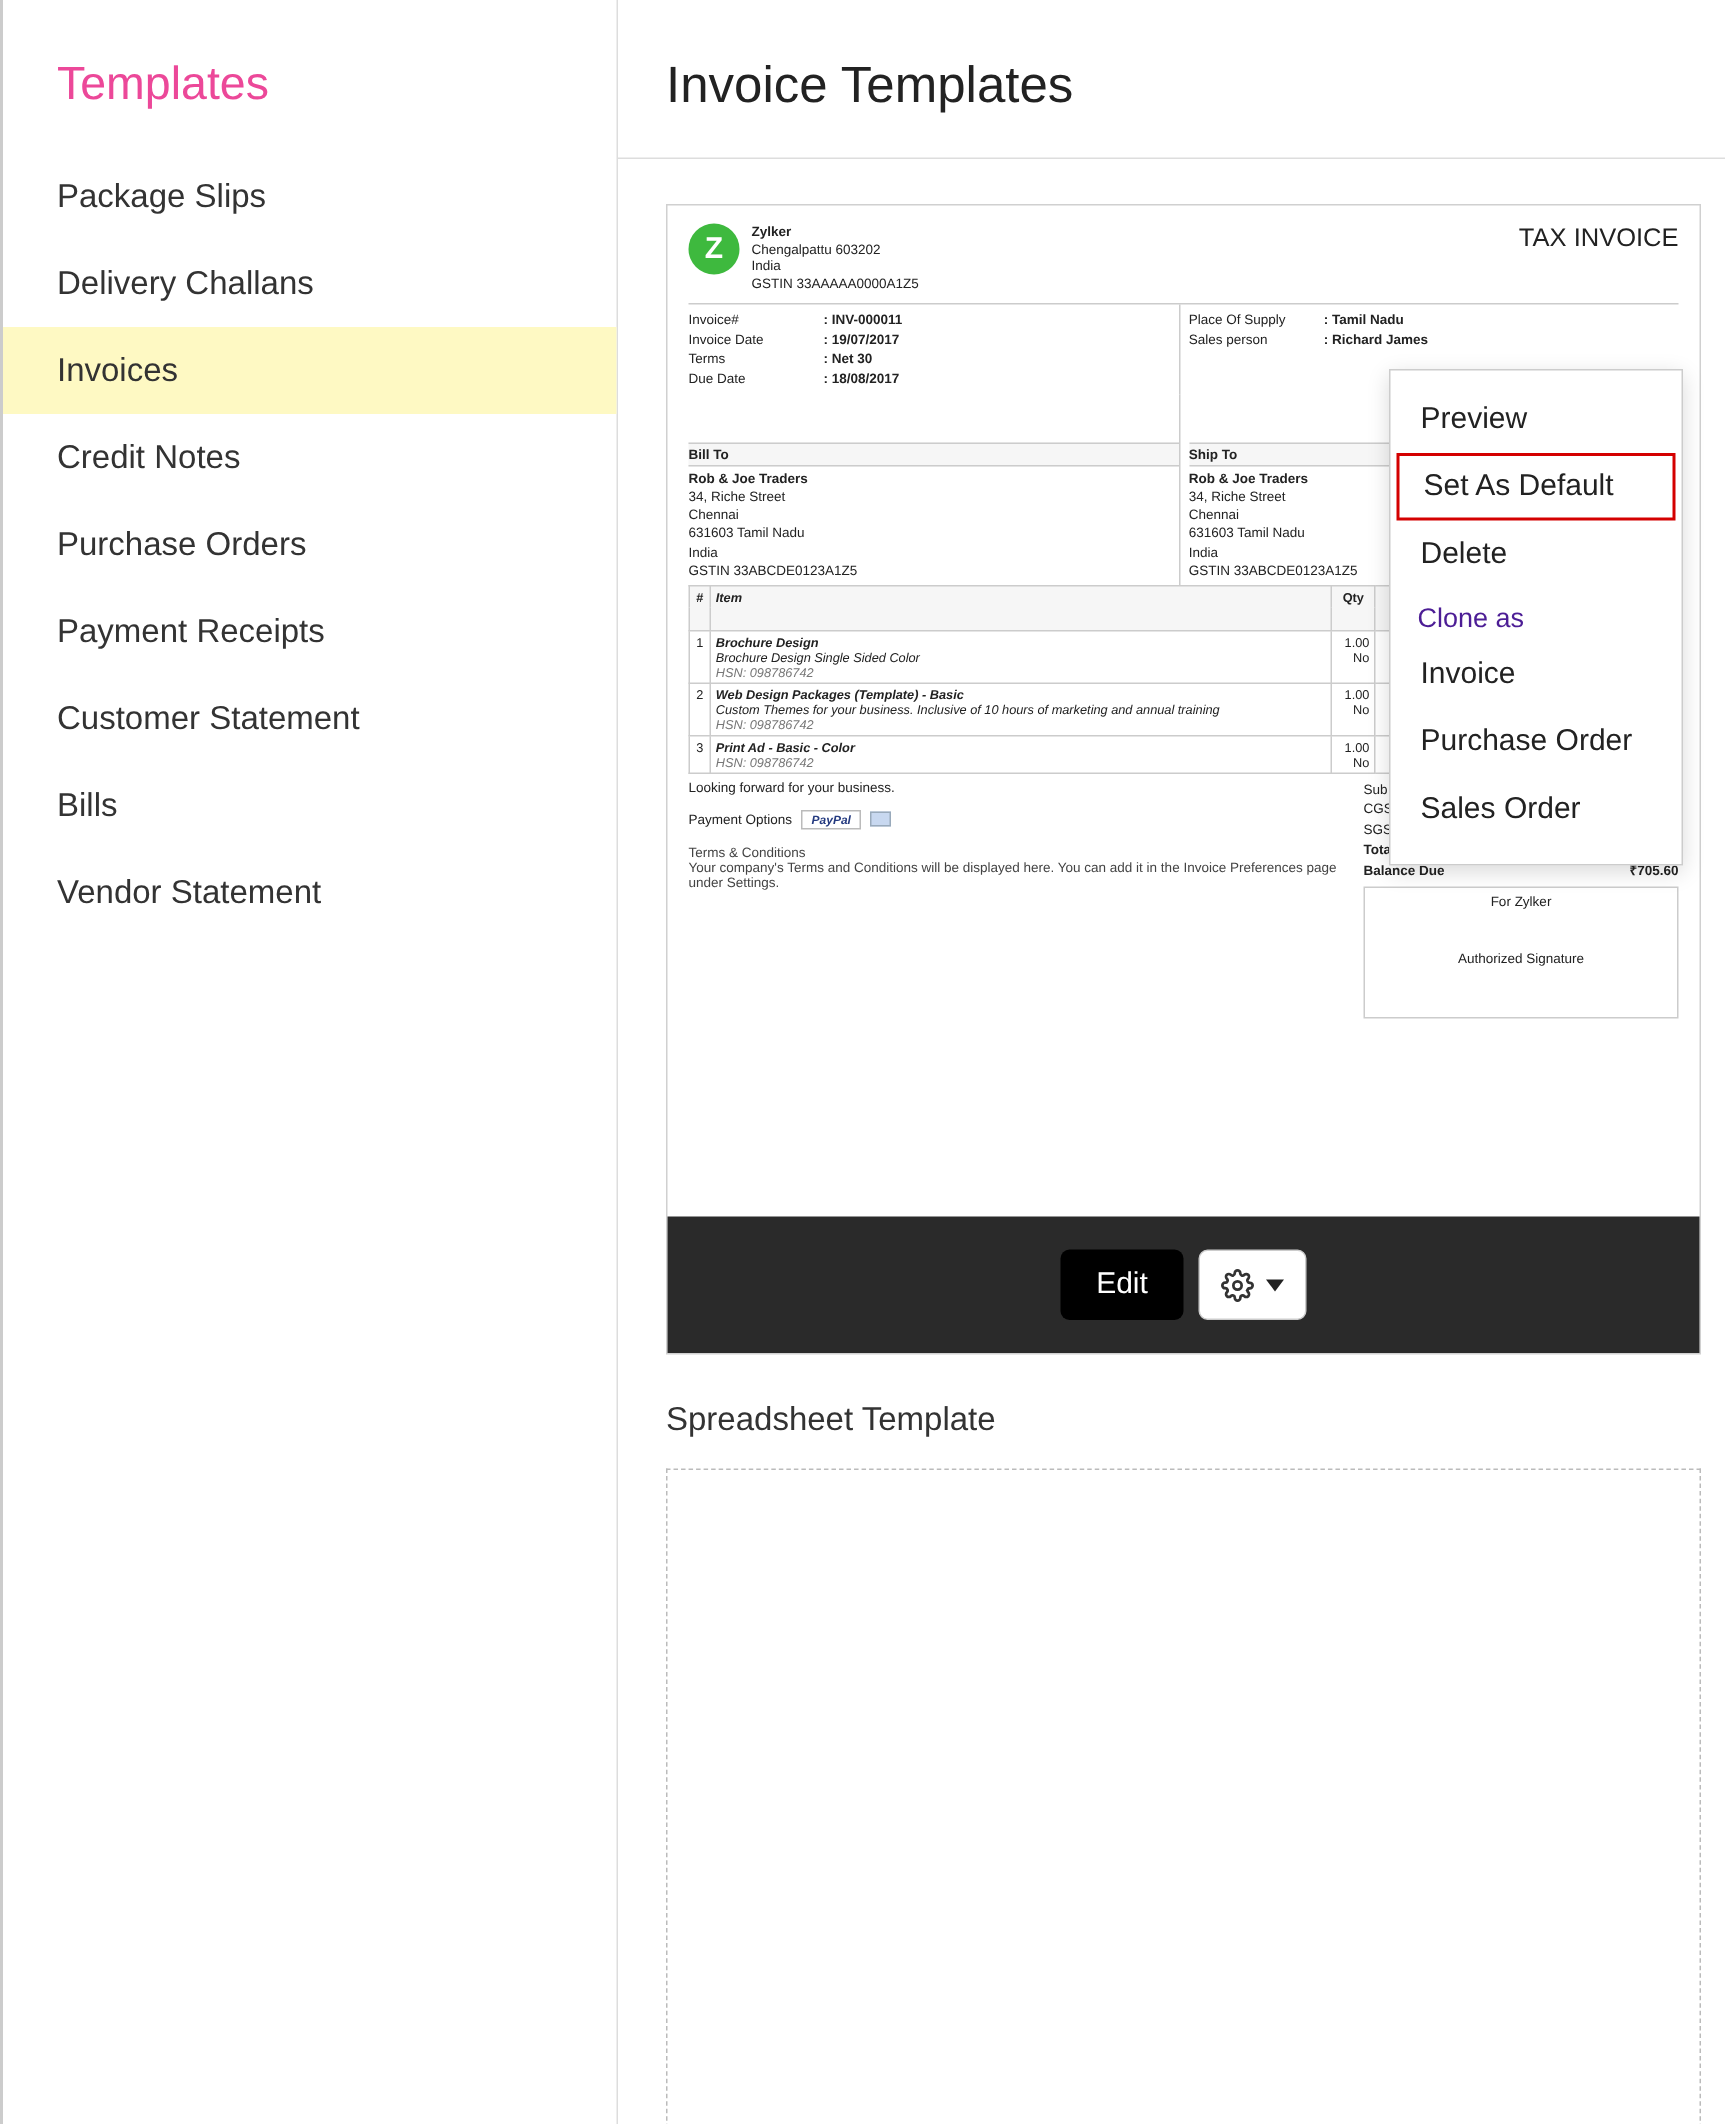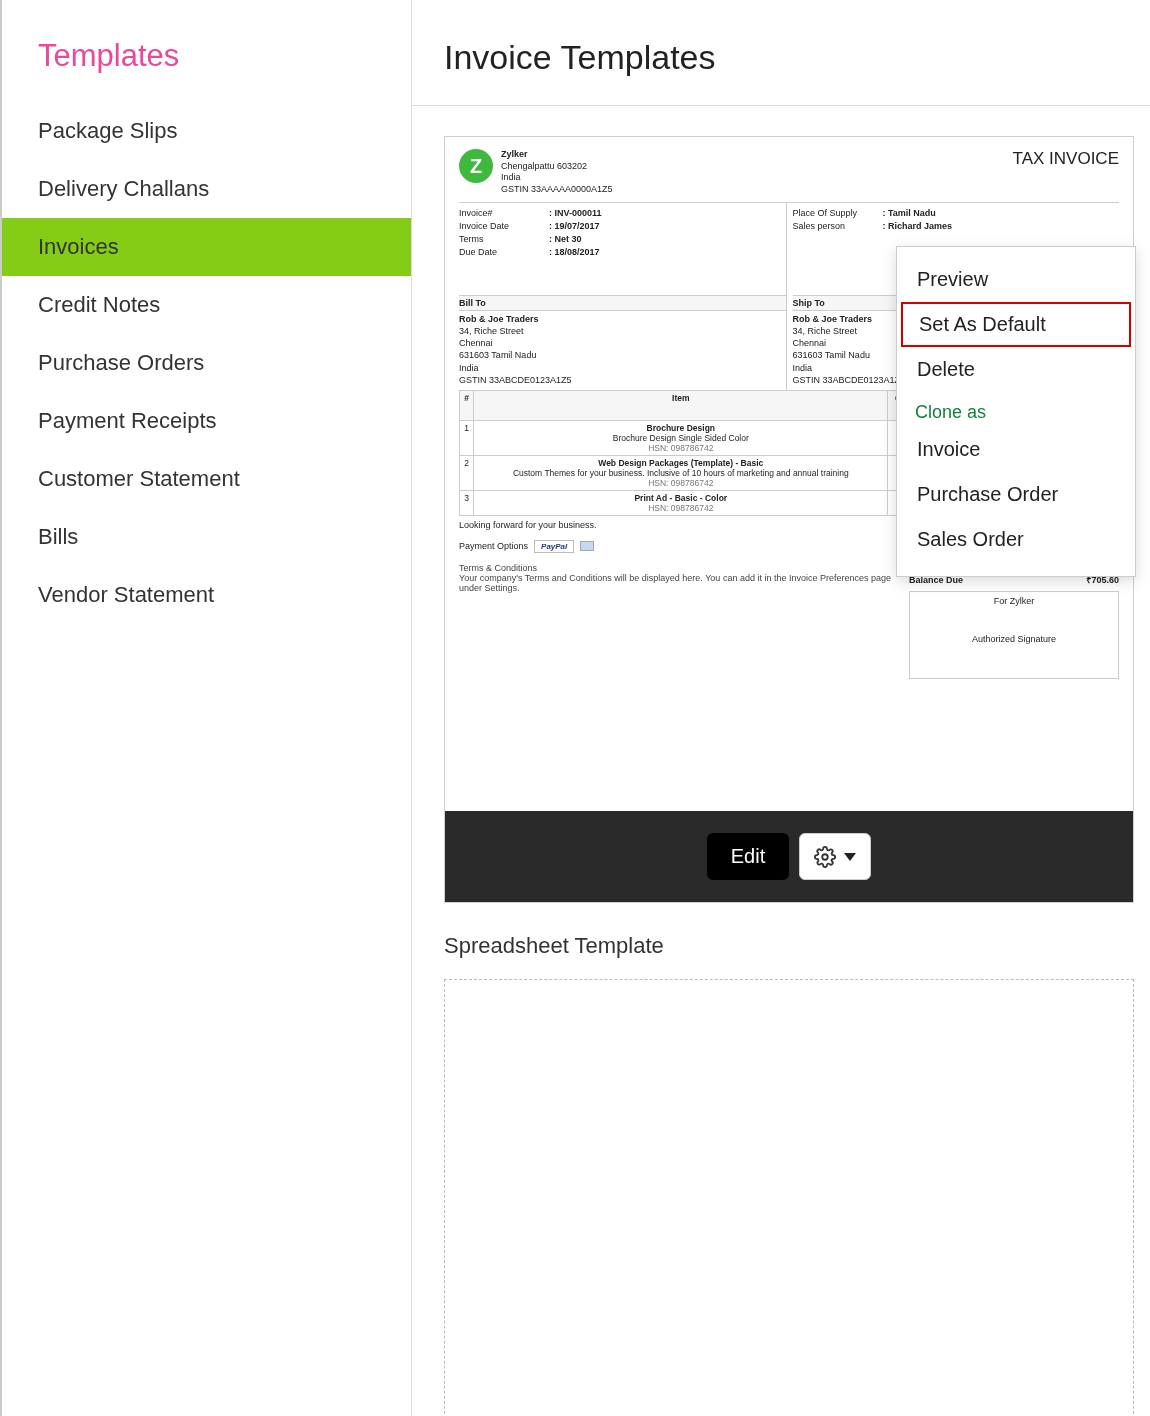--- a/index.html
+++ b/index.html
@@ -1,21 +1,21 @@
 <!DOCTYPE html>
 <html><head>
 <meta charset="utf-8">
 <style>
   * { box-sizing: border-box; margin: 0; padding: 0; }
   body { font-family: -apple-system, "Helvetica Neue", Arial, sans-serif; color: #222; background: #fff; }
   .app { display: flex; height: 1416px; width: 1150px; }
   .sidebar { width: 412px; border-right: 1px solid #ddd; padding: 30px 0 0 0; border-left: 2px solid #ccc; }
   .sidebar-title { font-size: 31px; font-weight: 400; padding: 8px 36px 28px; color: #ec4899; }
   .sidebar-item { font-size: 22px; padding: 16px 36px; cursor: pointer; color: #333; }
-  .sidebar-item.active { background: #84cc16; }
+  .sidebar-item.active { background: #fef9c3; }
   .main { flex: 1; padding: 30px 0 0 0; overflow: hidden; }
   .main-title { font-size: 34px; font-weight: 400; padding: 8px 0 28px 32px; color: #222; }
   .hr { border-top: 1px solid #ddd; margin-bottom: 30px; }
   .card-wrap { padding: 0 16px 0 32px; }
   .invoice-card { border: 1px solid #d0d0d0; background: #fff; }
   .invoice-preview { padding: 12px 14px; font-size: 9px; color: #222; }
   .ihdr { display:flex; align-items:flex-start; justify-content:space-between; margin-bottom:6px; }
   .ihdr-left { display:flex; gap:8px; }
   .logo { width:34px; height:34px; border-radius:50%; background:#3eb93e; display:flex; align-items:center; justify-content:center; color:#fff; font-weight:bold; font-size:20px; }
   .co-info { line-height:1.3; }
@@ -28,21 +28,21 @@
   .kv .v { font-weight:bold; }
   .kv .v::before { content: ": "; font-weight:bold; }
   .sec-hdr { font-weight:bold; border-top:1px solid #ccc; border-bottom:1px solid #ccc; padding:2px 0; background:#f6f6f6;margin-top:32px; }
   .addr-row { display:flex; }
   .addr-col { flex:1; }
   .addr { line-height:1.35; padding:2px 0 4px; }
   .addr .b { font-weight:bold; }
   table.items { width:100%; border-collapse:collapse; font-size:8.5px; }
   table.items th, table.items td { border:1px solid #ccc; padding:2px 3px; text-align:right; vertical-align:top; }
   table.items th { background:#f6f6f6; font-weight:bold; text-align:center; }
-  table.items th.item, table.items td.item { text-align:center; }
+  table.items th.item, table.items td.item { text-align:left;font-style:italic; }
   table.items td.idx { text-align:center; }
   .item-sub { font-weight:normal; }
   .item-hsn { color:#777; }
   .totals-area { display:flex; margin-top:4px; }
   .totals-left { flex:1; padding-right:6px; }
   .totals-right { width: 210px; }
   .trow { display:flex; justify-content:space-between; line-height:1.5; }
   .trow.bold { font-weight:bold; }
   .sig-box { border:1px solid #ccc; margin-top:4px; padding:4px 6px 34px; text-align:center; }
   .sig-auth { text-align:center; margin-top:28px; }
@@ -50,24 +50,24 @@
   .pay-badge { border:1px solid #bbb; padding:1px 6px; font-size:8px; color:#253b80; font-style:italic; font-weight:bold; }
   .pay-icon { width:14px; height:10px; background:#c8d8f0; border:1px solid #9ab; }
   .tnc-head { font-weight:normal; margin-top:10px; color:#444; }
   .tnc-body { color:#444; }
 
   .card-footer { background:#2a2a2a; padding:22px 0; display:flex; justify-content:center; gap:10px; position:relative; }
   .btn-edit { background:#000000; color:#fff; border:none; border-radius:6px; padding:12px 24px; font-size:20px; cursor:pointer; }
   .btn-gear { background:#fff; border:1px solid #ccc; border-radius:6px; padding:10px 14px; cursor:pointer; display:flex; align-items:center; gap:8px; }
   .caret-down { width:0; height:0; border-left:6px solid transparent; border-right:6px solid transparent; border-top:8px solid #222; }
 
-  .dropdown { position:absolute; top:110px; right:14px; width:240px; background:#fff; border:1px solid #ccc; box-shadow:0 4px 14px rgba(0,0,0,.15); padding:10px 0 14px; z-index:50; }
+  .dropdown { position:absolute; top:110px; right:28px; width:196px; background:#fff; border:1px solid #ccc; box-shadow:0 4px 14px rgba(0,0,0,.15); padding:10px 0 14px; z-index:50; }
   .dd-item { font-size:20px; padding:11px 20px; cursor:pointer; color:#222; }
   .dd-item.highlight { border:2.5px solid #d40000; margin:0 4px; padding:9px 16px; }
-  .dd-section { font-size:18px; color:#15803d; padding:10px 18px 4px; }
+  .dd-section { font-size:18px; color:#4c1d95; padding:10px 18px 4px; }
 
   .spreadsheet-label { font-size:22px; padding:30px 0 20px 32px; color:#333; }
   .spreadsheet-box { margin:0 16px 0 32px; border:1.5px dashed #bbb; height:460px; }
 
   .card-block { position:relative; }
 </style>
 </head>
 <body>
 
 <div class="app">

